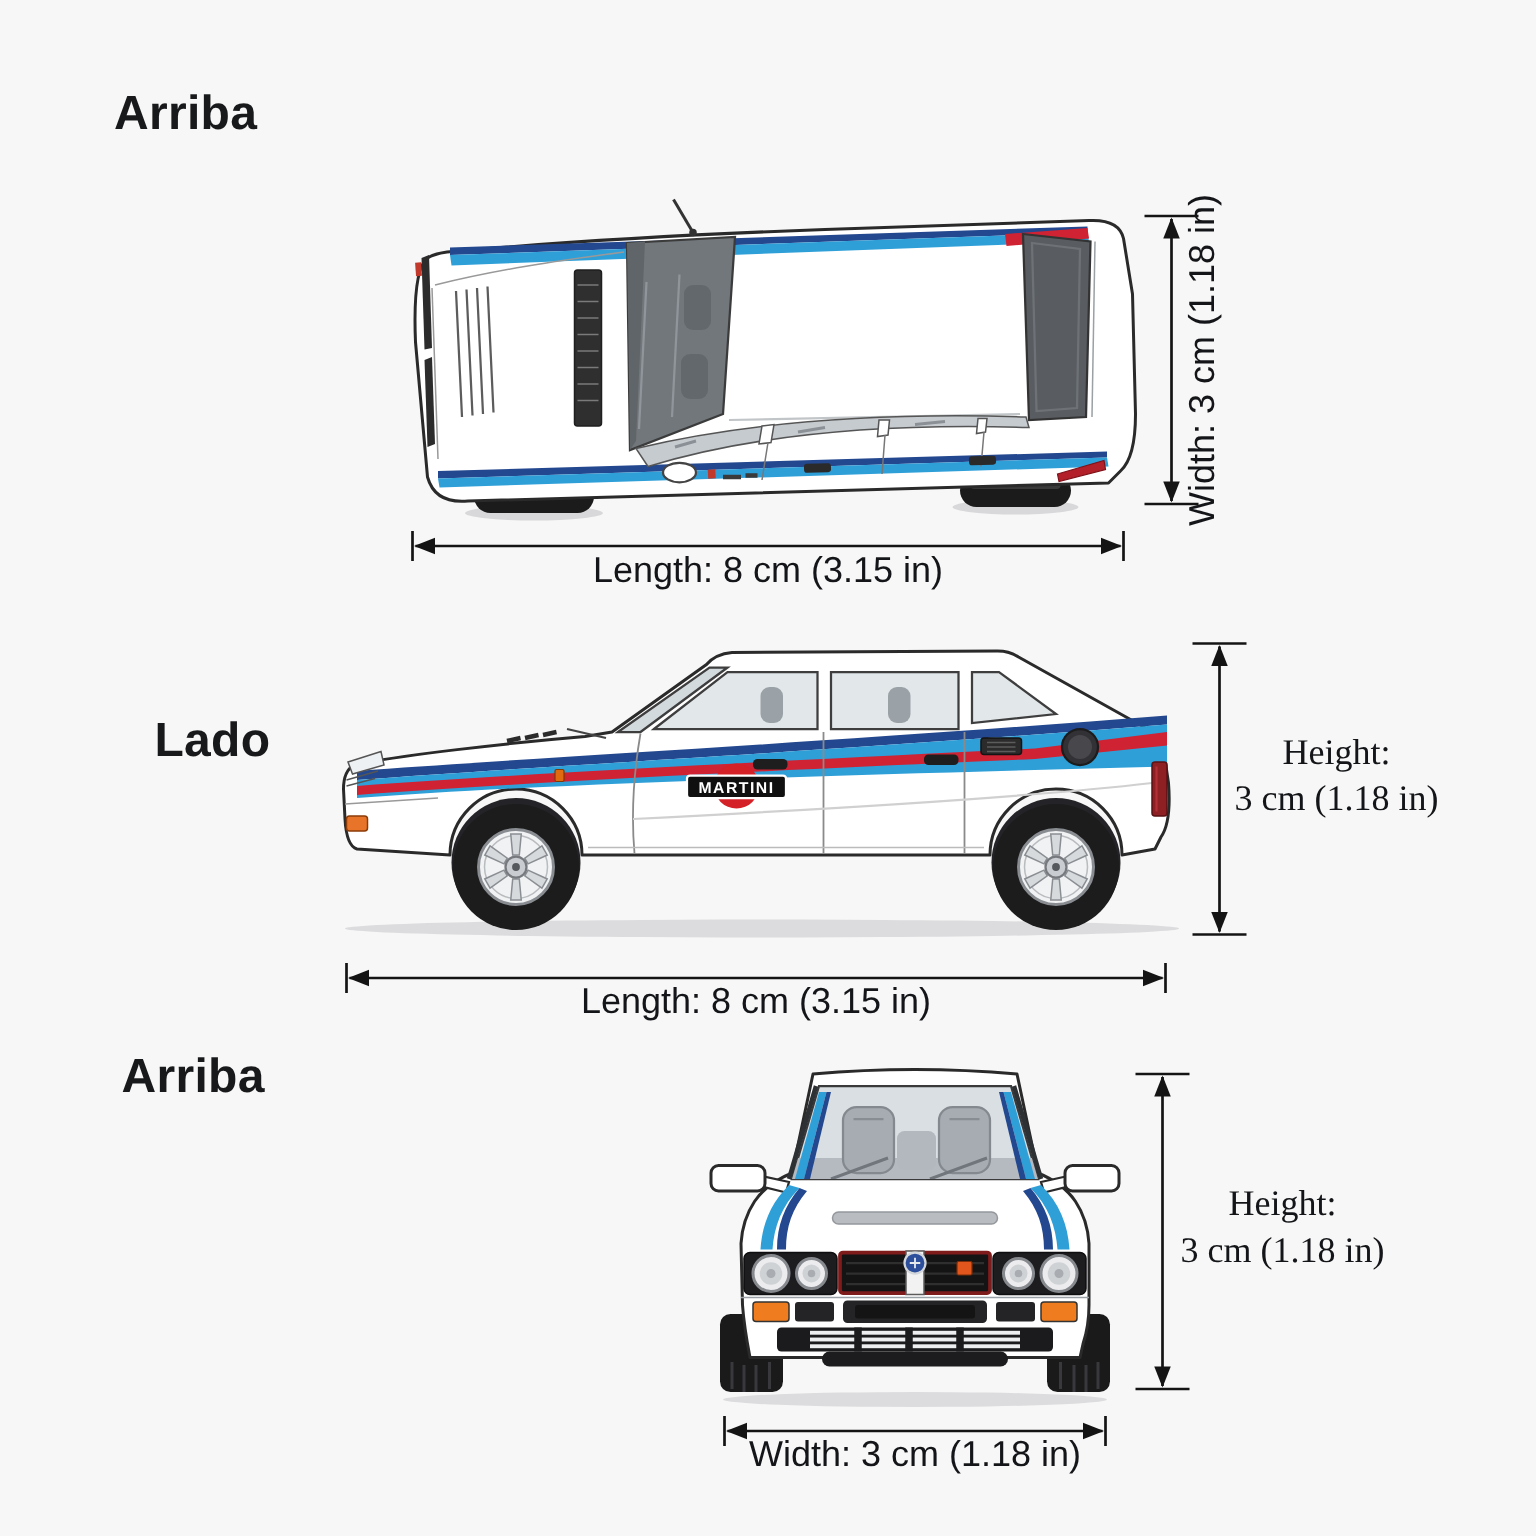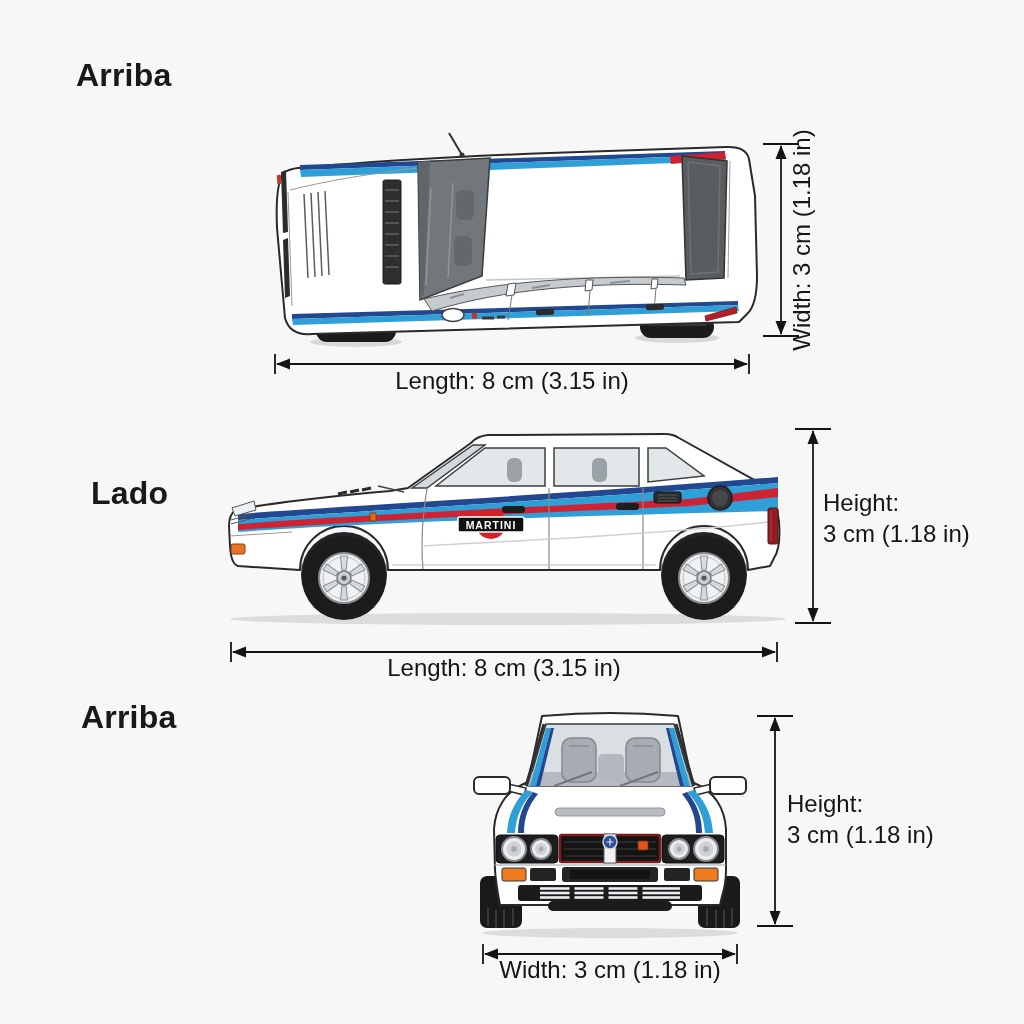--- a/index.html
+++ b/index.html
@@ -1,20 +1,20 @@
 <!DOCTYPE html>
 <html><head>
 <meta charset="utf-8">
 <style>
   html,body{margin:0;padding:0;background:#f7f7f7;}
   .canvas{position:relative;width:1024px;height:1024px;background:#f7f7f7;overflow:hidden;
           font-family:"Liberation Sans","DejaVu Sans",sans-serif;color:#1b1c1e;}
   .view-label{position:absolute;font-size:32px;font-weight:700;color:#18191b;letter-spacing:.2px;}
   .dim-label{position:absolute;font-size:24px;color:#141518;text-align:center;white-space:nowrap;}
-  .dim-label.two-line{text-align:left;line-height:31px;}
+  .dim-label.two-line{text-align:center;line-height:31px;font-family:Liberation Serif, serif;}
   .vlabel{transform:rotate(-90deg);transform-origin:center center;}
   .abs{position:absolute;}
   .cap,.shaft{stroke:#141414;stroke-width:1.8;}
   .head{fill:#141414;}
   svg{display:block;}
 </style>
 </head>
 <body>
 
 <div class="canvas">
@@ -108,21 +108,21 @@
 
   <svg class="abs" style="left:269px;top:351px" width="486" height="26" viewBox="0 0 486 26">
     <line class="cap" x1="6" y1="3" x2="6" y2="23"></line>
     <line class="cap" x1="480" y1="3" x2="480" y2="23"></line>
     <line class="shaft" x1="8" y1="13" x2="478" y2="13"></line>
     <polygon class="head" points="7,13 21,7.5 21,18.5"></polygon>
     <polygon class="head" points="479,13 465,7.5 465,18.5"></polygon>
   </svg>
   <div class="dim-label" style="left:269px;top:367px;width:486px">Length: 8 cm (3.15 in)</div>
 
-  <div class="view-label" style="left:91px;top:475px">Lado</div>
+  <div class="view-label" style="left:103px;top:475px">Lado</div>
 
   <svg class="abs" style="left:222px;top:418px" width="564" height="210" viewBox="0 0 564 210">
     <defs>
       <g id="alloy">
         <circle r="25" fill="#f1f2f3" stroke="#898d92" stroke-width="2"></circle>
         <circle r="21" fill="none" stroke="#b9bcbf" stroke-width="1"></circle>
         <g fill="#d7dadd" stroke="#8a8e93" stroke-width="1">
           <path d="M-3.5,-22 L3.5,-22 L2.2,-8 L-2.2,-8 Z"></path>
           <path d="M-3.5,-22 L3.5,-22 L2.2,-8 L-2.2,-8 Z" transform="rotate(60)"></path>
           <path d="M-3.5,-22 L3.5,-22 L2.2,-8 L-2.2,-8 Z" transform="rotate(120)"></path>

